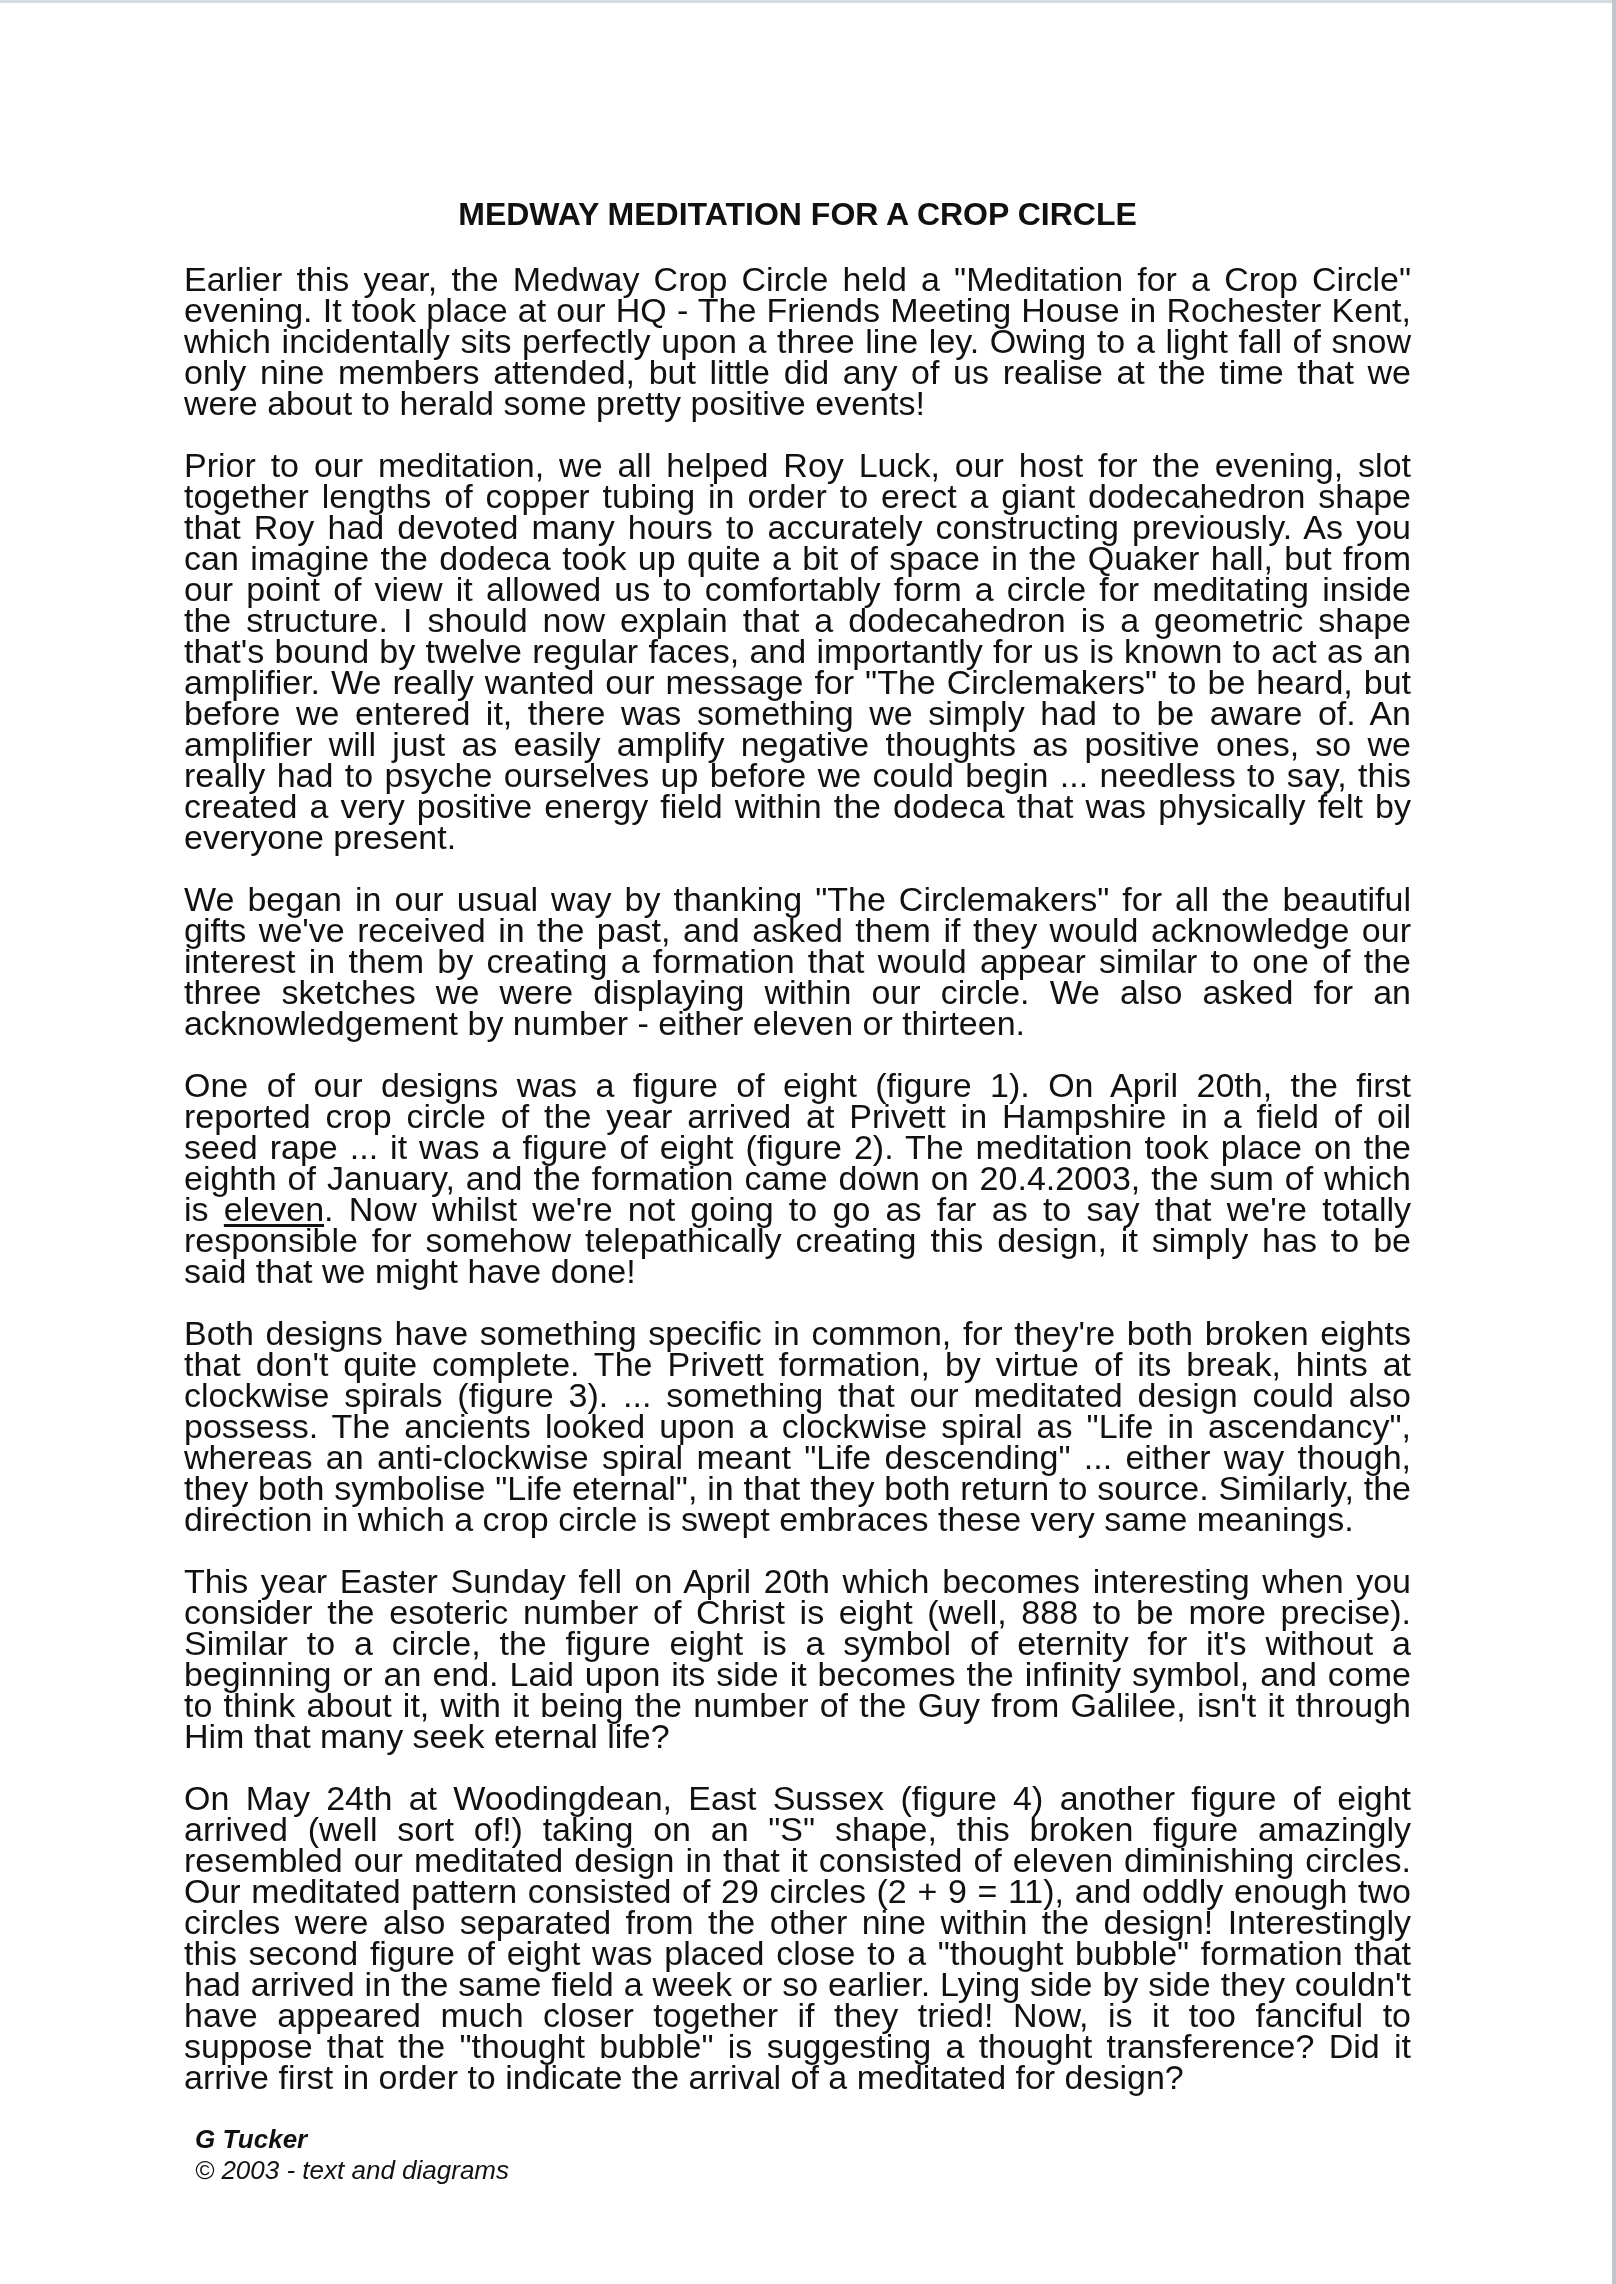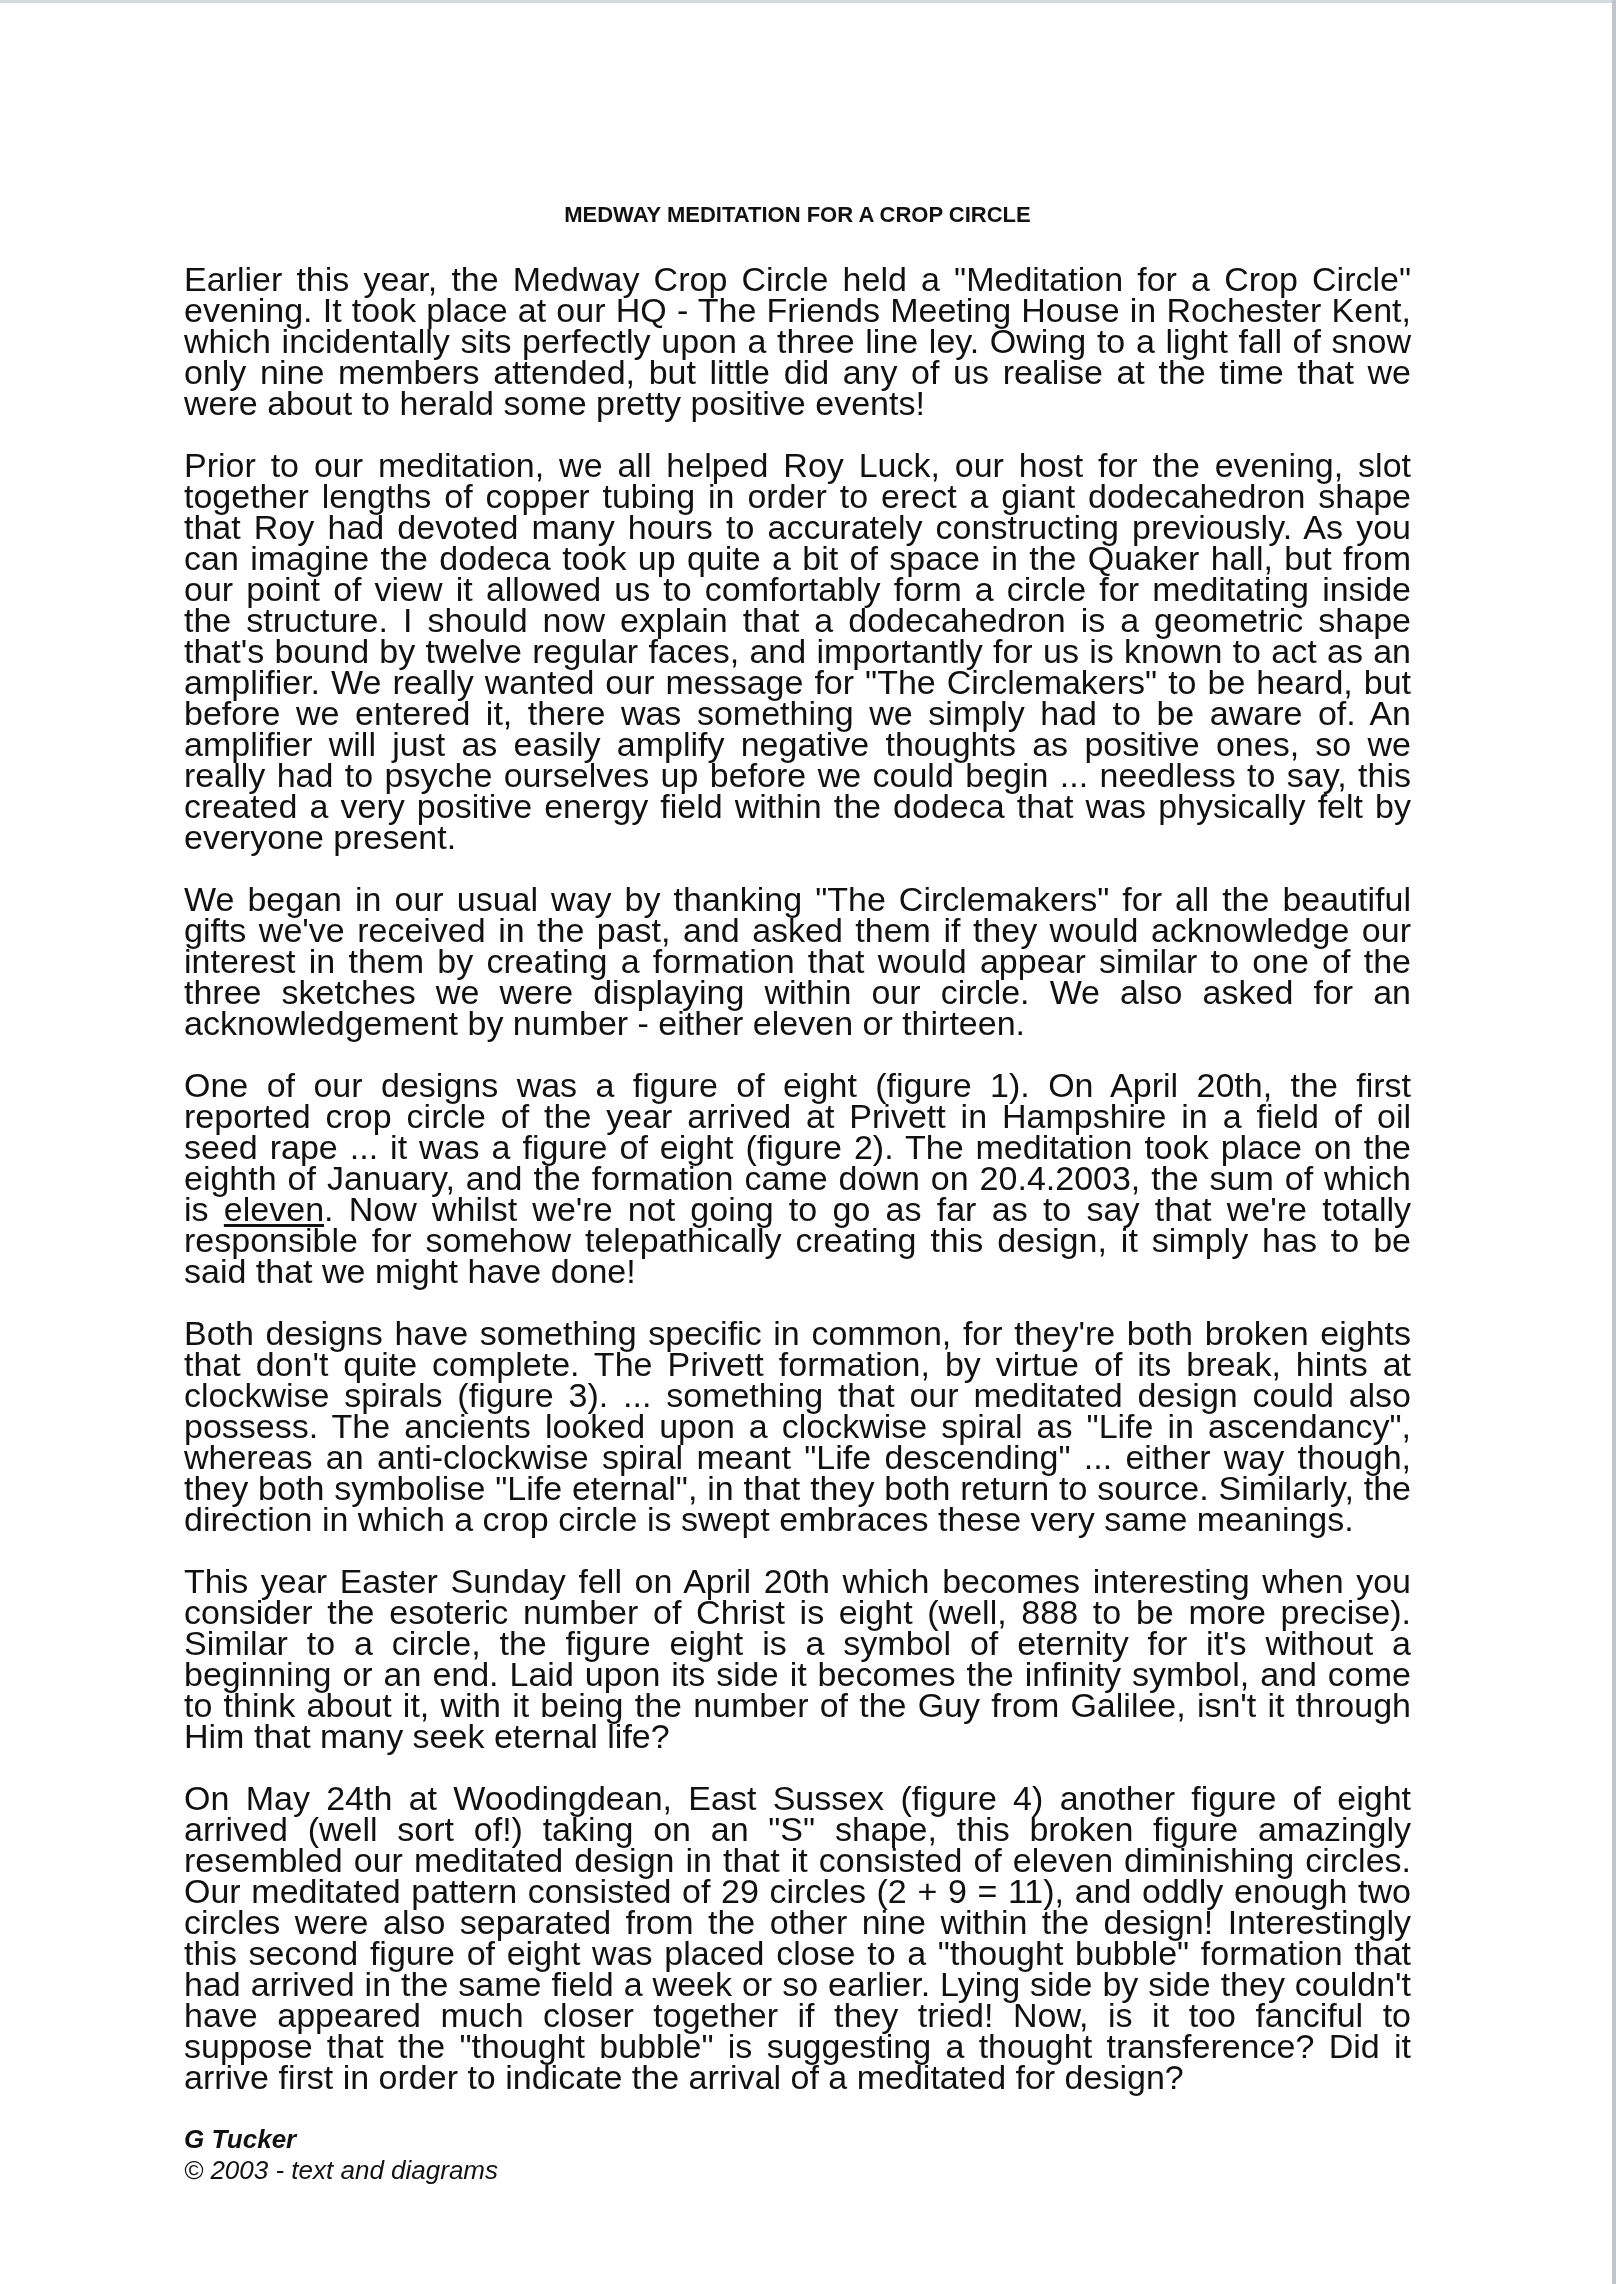--- a/index.html
+++ b/index.html
@@ -28,39 +28,39 @@
     background: #c2c6cc;
   }
   .page {
     position: absolute;
     left: 184px;
     top: 195px;
     width: 1227px;
   }
   .title {
     font-weight: bold;
-    font-size: 22px;
+    font-size: 32px;
     text-align: center;
     margin: 0 0 30px 0;
     line-height: 39px;
     letter-spacing: 0px;
   }
   .para {
     font-size: 34px;
     line-height: 31px;
     text-align: justify;
     margin: 0 0 31px 0;
   }
   .para b { font-weight: normal; }
   .para u { text-decoration: underline; text-decoration-thickness: 2.6px; text-underline-offset: 3.3px; }
   .signature {
     font-size: 26px;
     line-height: 31px;
     font-style: italic;
-    margin: 0;
+    margin: 11px;
   }
   .signature .author { font-weight: bold; display: block; }
   .signature .copyright { display: block; }
 </style>
 </head>
 <body>
 
 <div class="scan-edge-top"></div>
 <div class="scan-edge-right"></div>
 

